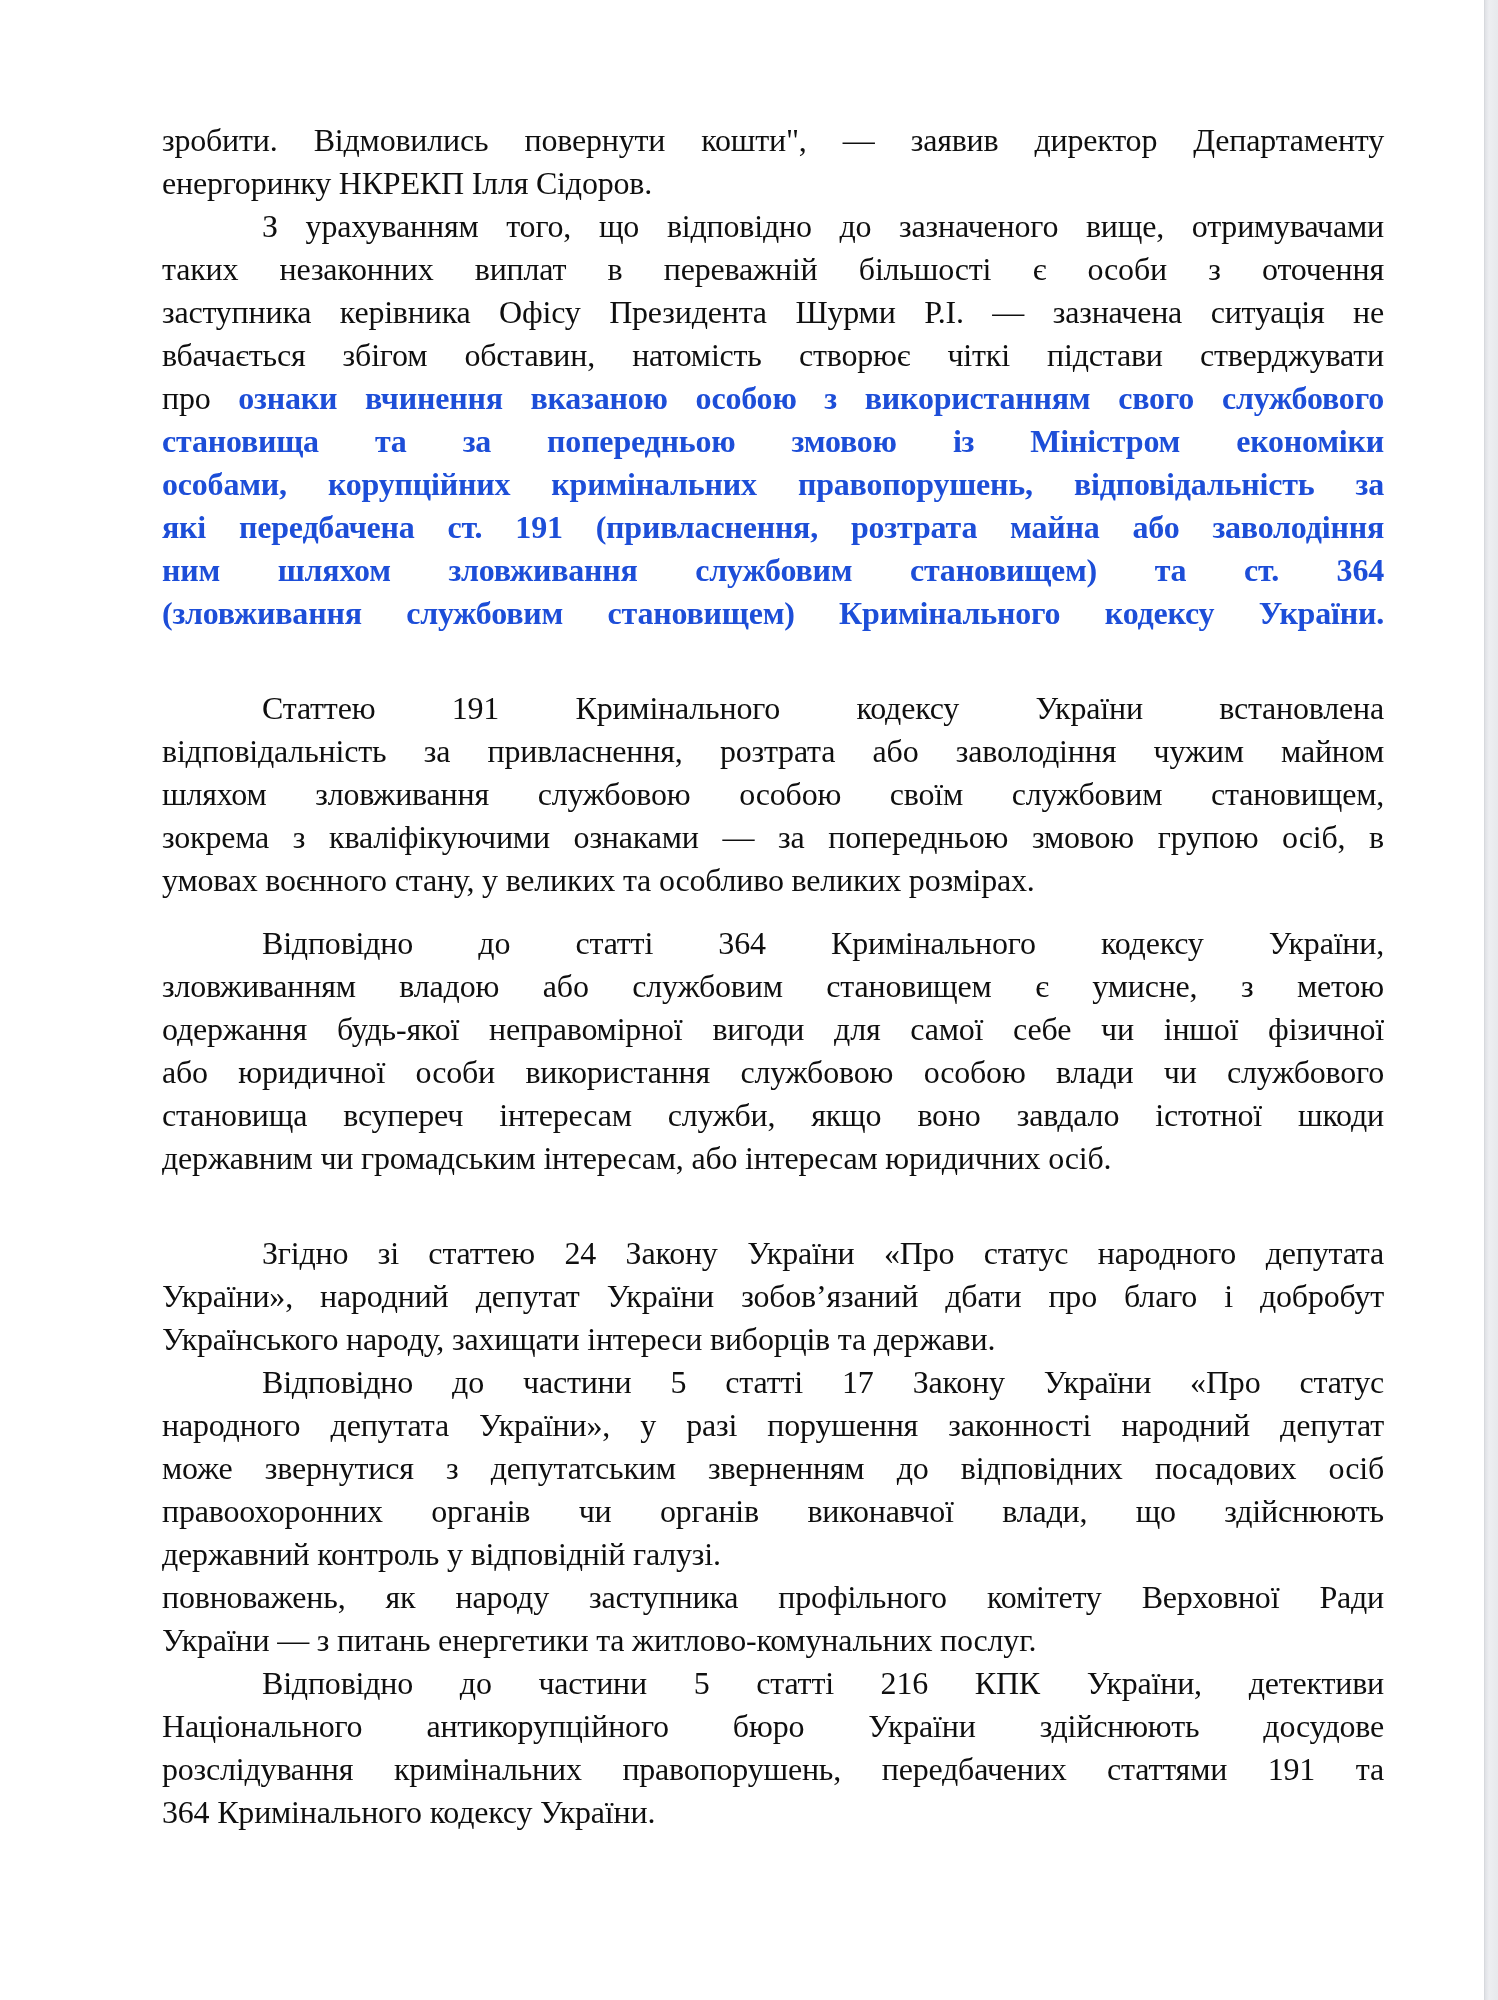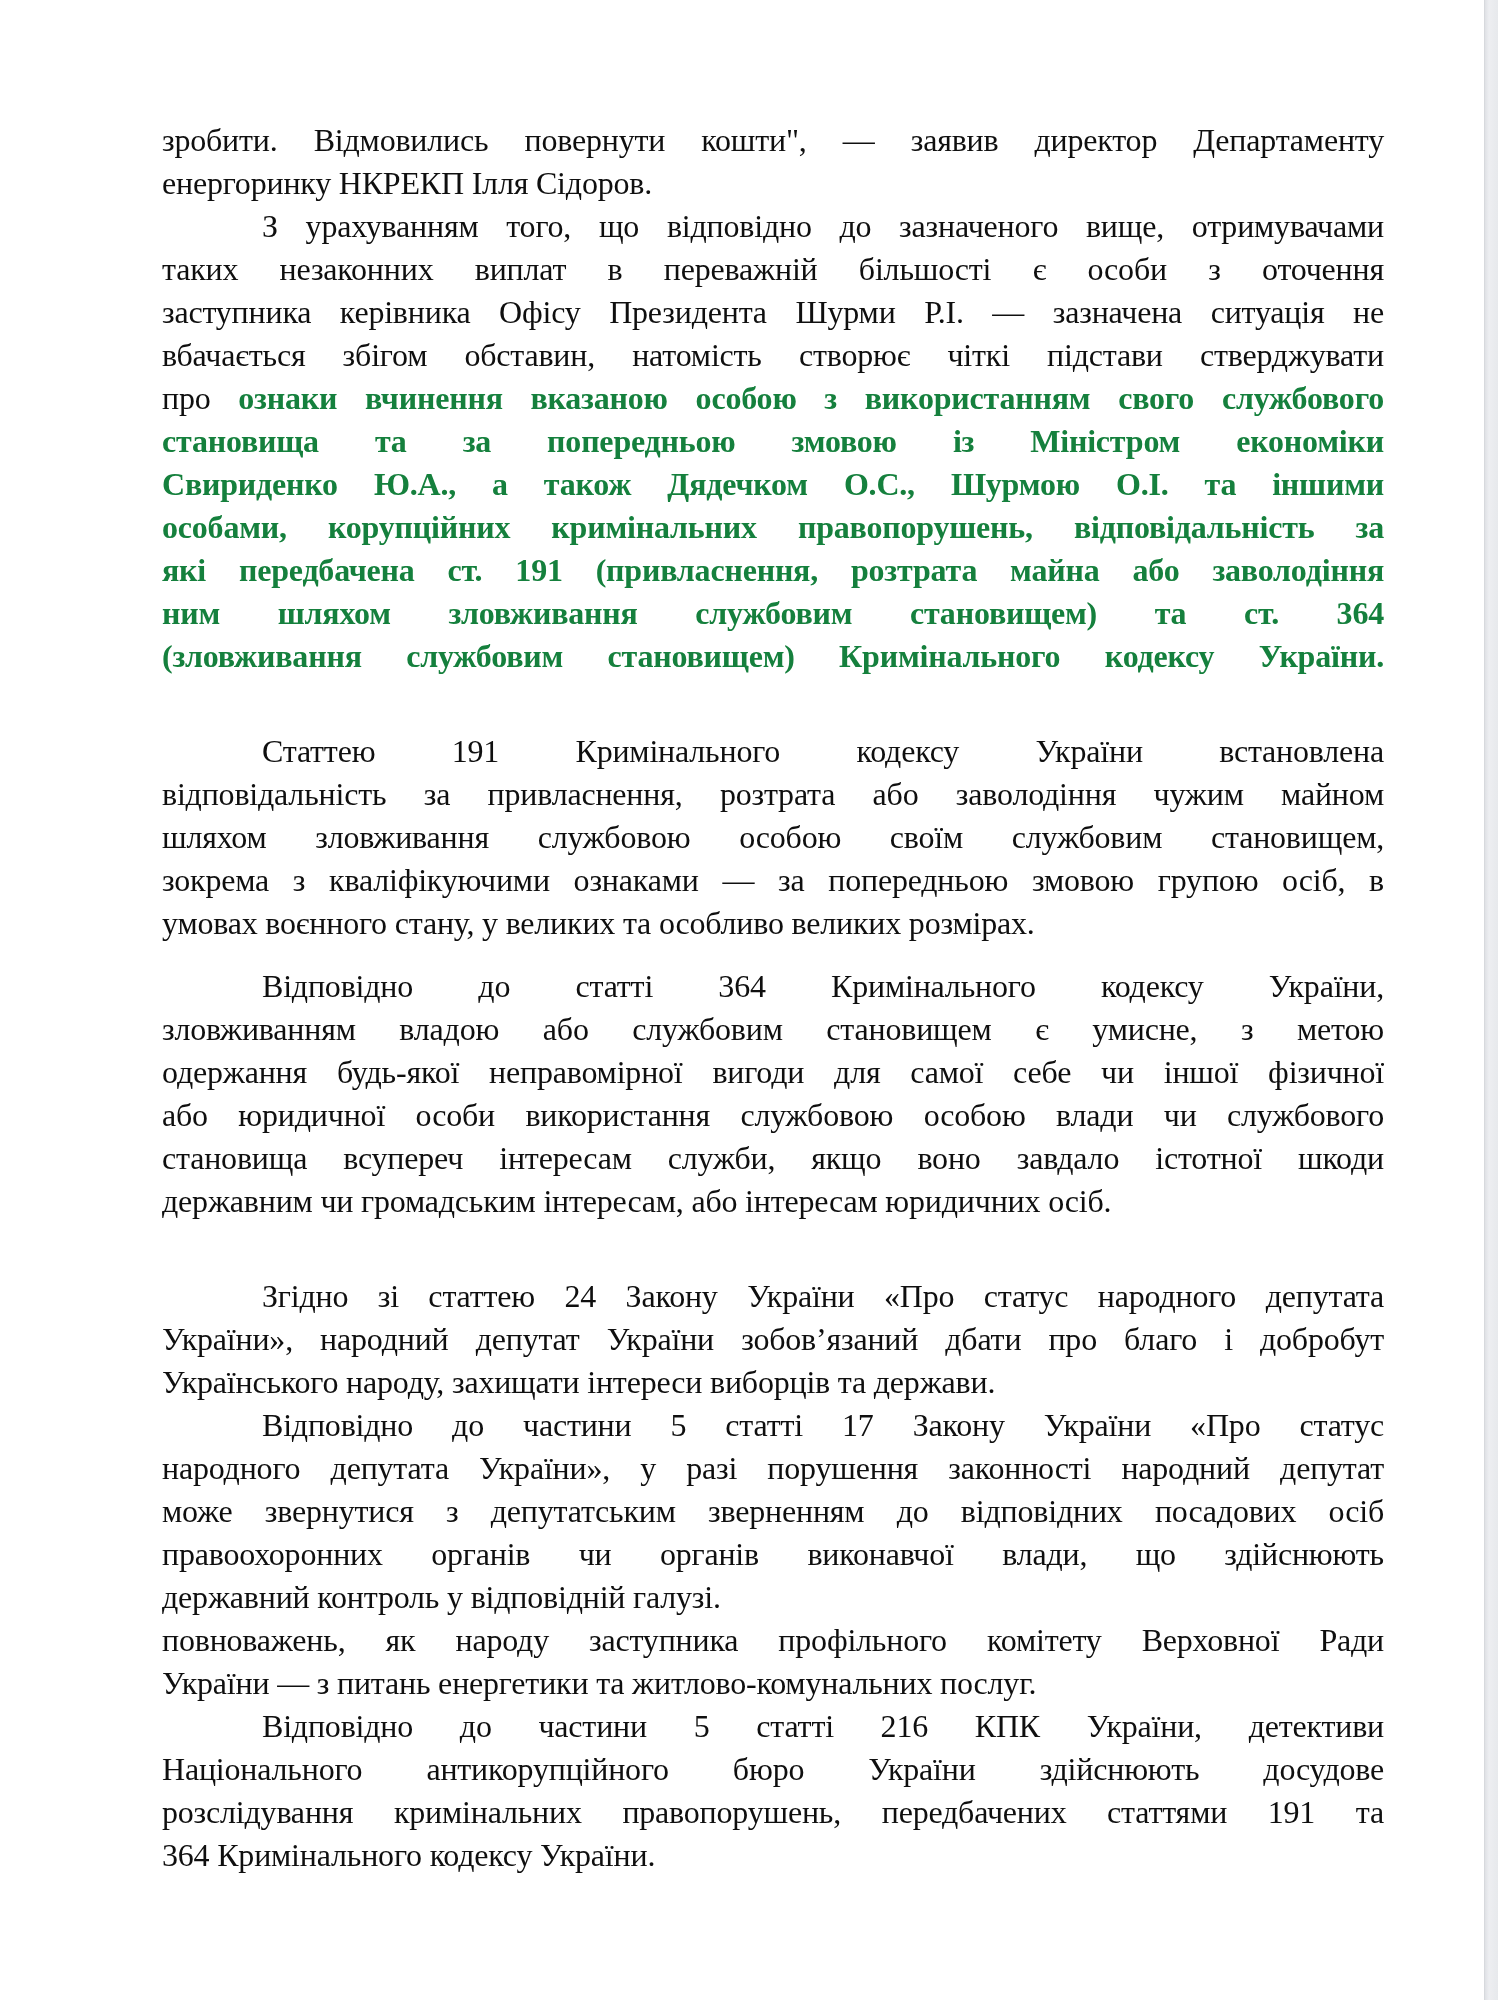--- a/index.html
+++ b/index.html
@@ -31,21 +31,21 @@
   .line {
     font-size: 32px;
     line-height: 43px;
     text-align: justify;
     text-align-last: justify;
     white-space: normal;
     letter-spacing: -0.2px;
   }
   .line.fi { text-indent: 100px; }
   .line.last { text-align-last: left; }
-  .b { font-weight: bold; color: #15803d; }
+  .b { font-weight: bold; color: #1d4ed8; }
   .scrollbar {
     position: absolute;
     top: 0;
     right: 0;
     width: 13px;
     height: 2000px;
     background: linear-gradient(to right, #dfe1e5 0px, #edeef1 4px, #e7e9ec 13px);
     border-left: 1px solid #d7d9dd;
   }
 </style>
@@ -58,21 +58,20 @@
         <div class="line"><span>зробити. Відмовились повернути кошти", — заявив директор Департаменту</span></div>
         <div class="line last"><span>енергоринку НКРЕКП Ілля Сідоров.</span></div>
       </div>
       <div class="para gap-s">
         <div class="line fi"><span>З урахуванням того, що відповідно до зазначеного вище, отримувачами</span></div>
         <div class="line"><span>таких незаконних виплат в переважній більшості є особи з оточення</span></div>
         <div class="line"><span>заступника керівника Офісу Президента Шурми Р.І. — зазначена ситуація не</span></div>
         <div class="line"><span>вбачається збігом обставин, натомість створює чіткі підстави стверджувати</span></div>
         <div class="line"><span>про </span><span class="b">ознаки вчинення вказаною особою з використанням свого службового</span></div>
         <div class="line"><span class="b">становища та за попередньою змовою із Міністром економіки</span></div>
-        <div class="line"><span class="b">Свириденко Ю.А., а також Дядечком О.С., Шурмою О.І. та іншими</span></div>
         <div class="line"><span class="b">особами, корупційних кримінальних правопорушень, відповідальність за</span></div>
         <div class="line"><span class="b">які передбачена ст. 191 (привласнення, розтрата майна або заволодіння</span></div>
         <div class="line"><span class="b">ним шляхом зловживання службовим становищем) та ст. 364</span></div>
         <div class="line"><span class="b">(зловживання службовим становищем) Кримінального кодексу України.</span></div>
       </div>
       <div class="para gap-l">
         <div class="line fi"><span>Статтею 191 Кримінального кодексу України встановлена</span></div>
         <div class="line"><span>відповідальність за привласнення, розтрата або заволодіння чужим майном</span></div>
         <div class="line"><span>шляхом зловживання службовою особою своїм службовим становищем,</span></div>
         <div class="line"><span>зокрема з кваліфікуючими ознаками — за попередньою змовою групою осіб, в</span></div>

